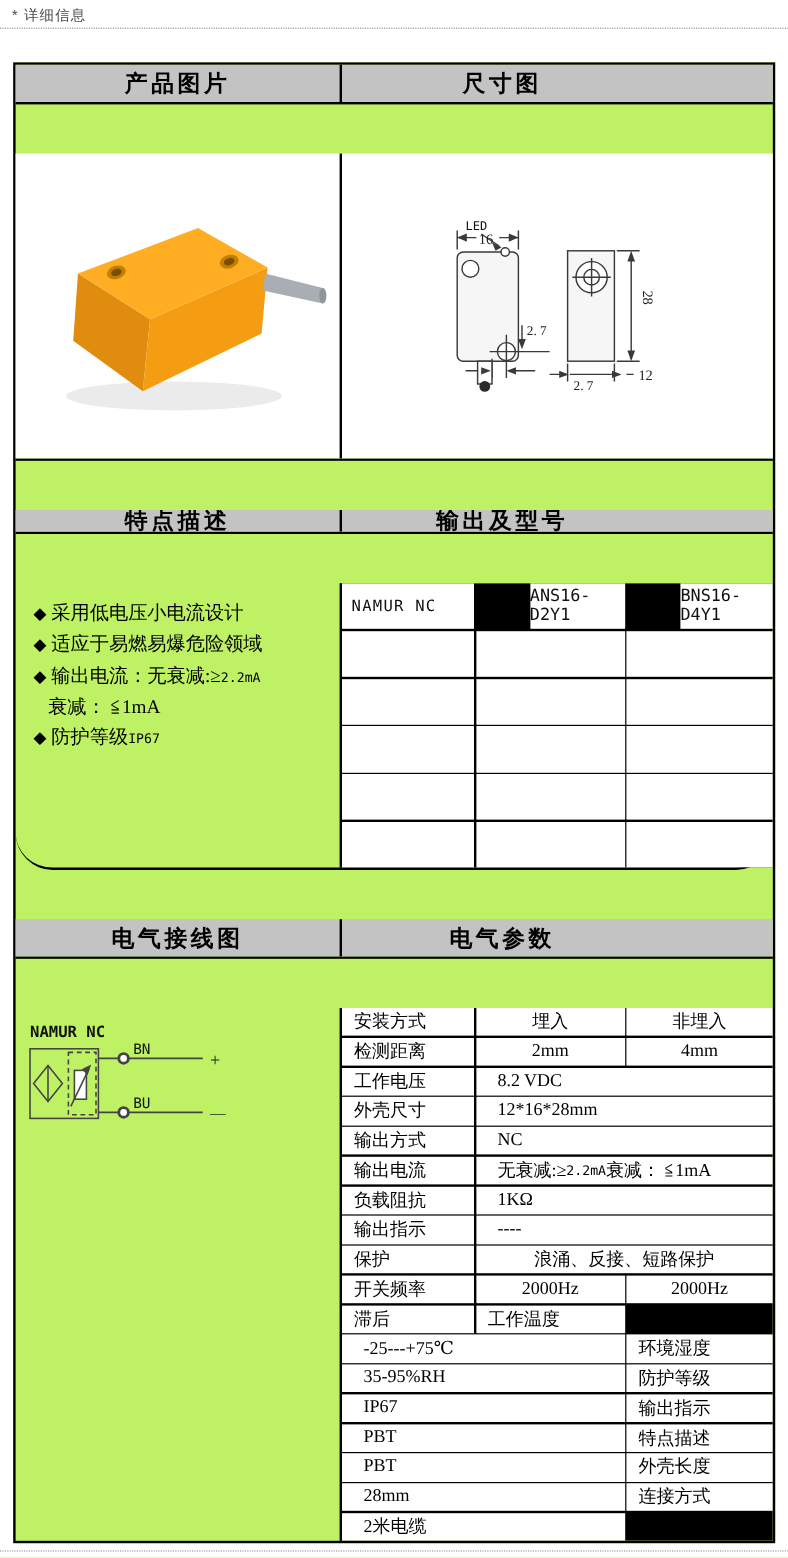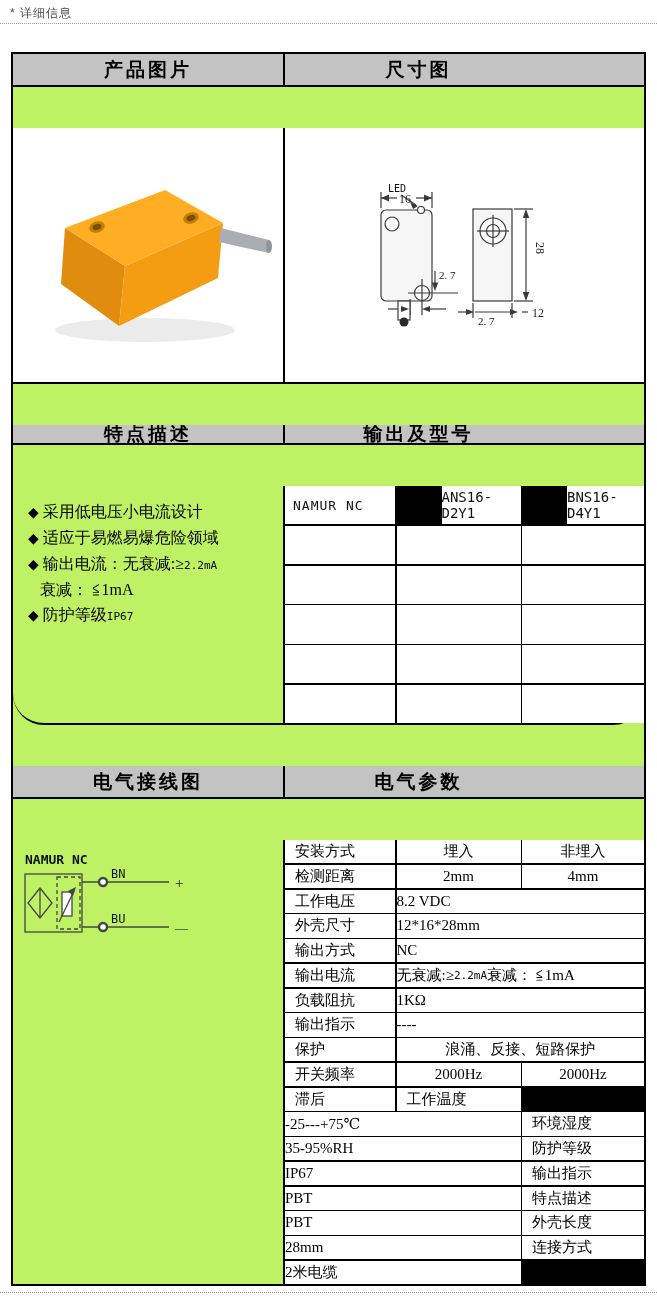--- a/index.html
+++ b/index.html
@@ -44,21 +44,21 @@
   .grid{display:grid;grid-template-columns:110px 124px 1fr;gap:1.5px;background:var(--border);}
   .grid>div{background:#fff;display:flex;align-items:center;box-sizing:border-box;}
   .outgrid{height:237px;grid-template-rows:repeat(6,1fr);}
   .pargrid{height:100%;grid-template-rows:repeat(18,1fr);}
   .ocell{}
   .o-namur{font:13px "DejaVu Sans Mono","Liberation Mono",monospace;padding-left:8px;letter-spacing:1px;}
   .o-model{font:14px "DejaVu Sans Mono","Liberation Mono",monospace;justify-content:center;margin-left:45px;}
   .pcell{font-size:15px;color:#000;}
   .pl{padding-left:10px;}
   .pv{justify-content:center;}
-  .pm{grid-column:span 2;}
+  .pm{grid-column:span 2;padding-left:18px;}
   .pm.center{justify-content:center;padding-left:0;}
   .pm .small{font:11px "DejaVu Sans Mono","Liberation Mono",monospace;}
   .wiring-cell{padding:6px 0 0 6px;}
   svg text{fill:#222;font-family:"Liberation Serif","DejaVu Serif",serif;}
   svg text.mono{font-family:"DejaVu Sans Mono","Liberation Mono",monospace;fill:#111;}
 </style>
 </head>
 <body>
 
 <div>

